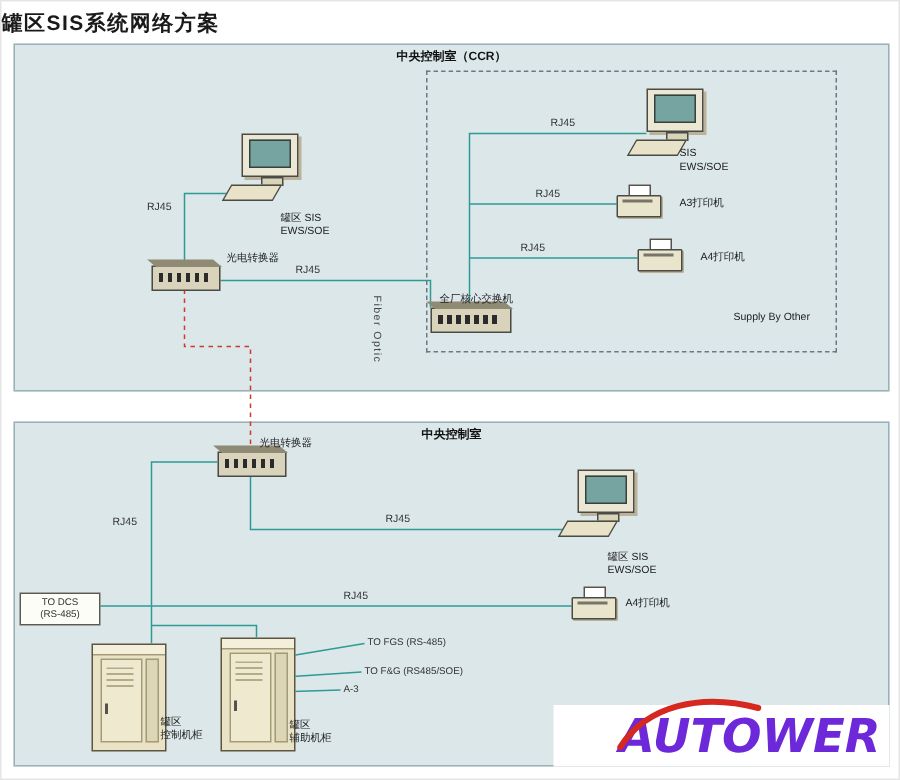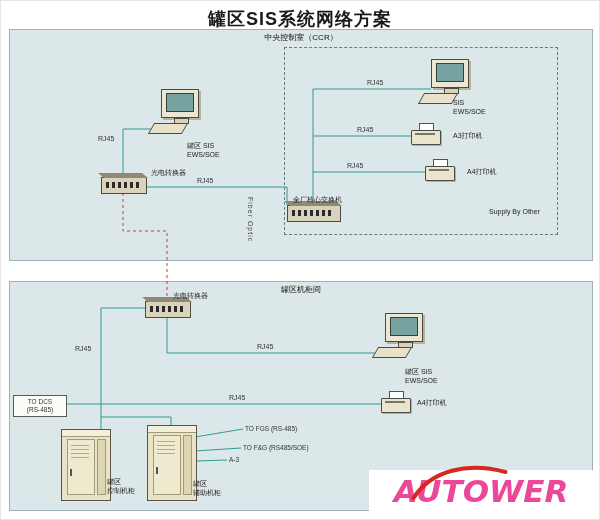--- a/index.html
+++ b/index.html
@@ -1,25 +1,25 @@
 <!DOCTYPE html>
 <html><head>
 <meta charset="utf-8">
 <style>
   html,body{margin:0;padding:0;background:#fff;}
   .canvas{
     position:relative;width:600px;height:520px;overflow:hidden;background:#fff;
     font-family:"Liberation Sans","DejaVu Sans",sans-serif;color:#222;
     border:1px solid #e5e5e5;box-sizing:border-box;
   }
-  .title{position:absolute;top:6px;left:0;width:100%;text-align:center;
-    font-size:18px;font-weight:bold;letter-spacing:1px;color:#1a1a1a;}
+  .title{position:absolute;top:6px;left:0;width:100%;
+    font-size:14px;font-weight:bold;letter-spacing:1px;color:#1a1a1a;}
   .panel{position:absolute;background:#dce7ea;border:1px solid #9ab1b7;}
   .panel-title{position:absolute;top:2px;left:0;right:0;text-align:center;
-    font-size:8px;font-weight:normal;color:#111;}
+    font-size:8px;font-weight:bold;color:#111;}
   .dashed{position:absolute;border:1px dashed #6b7a80;z-index:1;}
   .wires{position:absolute;left:0;top:0;z-index:2;pointer-events:none;}
   .wires polyline{fill:none;stroke:#2e9a94;stroke-width:1;}
   .wires polyline.fiber{stroke:#cf3a2e;stroke-dasharray:3 3;}
   .lbl{position:absolute;z-index:4;font-size:7px;line-height:1.35;color:#222;white-space:pre-line;}
   .lbl.tiny{font-size:6.5px;color:#333;}
   .rj{position:absolute;z-index:4;font-size:7px;color:#333;}
   .vtext{position:absolute;z-index:4;font-size:7px;color:#444;writing-mode:vertical-rl;letter-spacing:1px;}
   .iobox{position:absolute;z-index:4;border:1px solid #5a5a55;background:#fdfdf8;
     display:flex;align-items:center;justify-content:center;text-align:center;
@@ -54,40 +54,40 @@
   .cabinet .door{position:absolute;left:5px;top:9px;bottom:5px;width:26px;border:1px solid #a39a78;background:#efe9d0;}
   .cabinet .side{position:absolute;right:4px;top:9px;bottom:5px;width:7px;border:1px solid #a39a78;background:#ddd6b4;}
   .cabinet .vents{position:absolute;left:9px;top:15px;width:18px;height:14px;
     background:repeating-linear-gradient(#b4ab88 0 1px,transparent 1px 4px);}
   .cabinet .handle{position:absolute;left:8px;top:55%;width:2px;height:7px;background:#55534c;}
 
   
   .logo{position:absolute;right:6px;bottom:8px;width:212px;z-index:6;text-align:right;
     background:#fff;padding:6px 6px 4px 6px;}
   .logo .brand{font-family:"DejaVu Sans",sans-serif;font-size:31px;font-weight:bold;font-style:italic;
-    color:#ec4899;line-height:1;letter-spacing:0;text-align:center;}
+    color:#6d28d9;line-height:1;letter-spacing:0;}
   .logo .cn{font-size:19px;font-weight:bold;color:#1d50c8;letter-spacing:5px;margin-top:2px;}
   .logo .swoosh{position:absolute;left:36px;top:-8px;width:110px;height:40px;}
   .logo .swoosh path{fill:none;stroke:#d6281e;stroke-width:4;stroke-linecap:round;}
 </style>
 </head>
 <body>
 
 <div class="canvas">
 
   <div class="title">罐区SIS系统网络方案</div>
 
   <div class="panel" style="left:8px;top:28px;width:582px;height:230px">
     <div class="panel-title">中央控制室（CCR）</div>
   </div>
 
   <div class="dashed" style="left:283px;top:46px;width:272px;height:186px"></div>
 
   <div class="panel" style="left:8px;top:280px;width:582px;height:228px">
-    <div class="panel-title">罐区机柜间</div>
+    <div class="panel-title">中央控制室</div>
   </div>
 
   <svg class="wires" width="600" height="520">
     <polyline points="158,128 122,128 122,176"></polyline>
     <polyline points="144,186 286,186 286,204"></polyline>
     <polyline points="312,204 312,88 430,88"></polyline>
     <polyline points="312,135 410,135"></polyline>
     <polyline points="312,171 424,171"></polyline>
     <polyline points="144,307 100,307 100,428"></polyline>
     <polyline points="166,315 166,352 376,352"></polyline>

